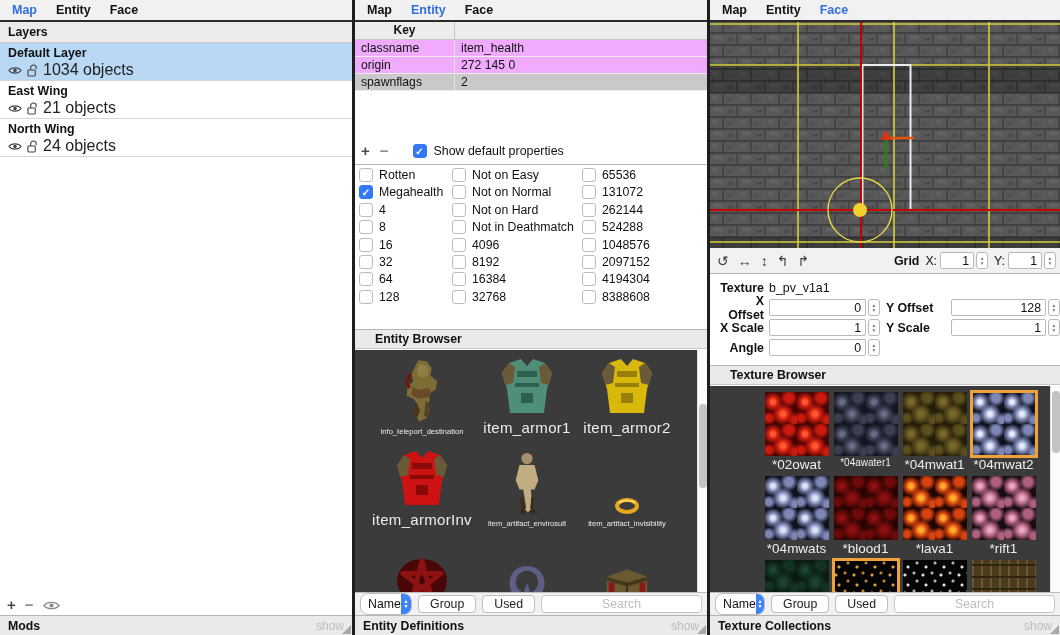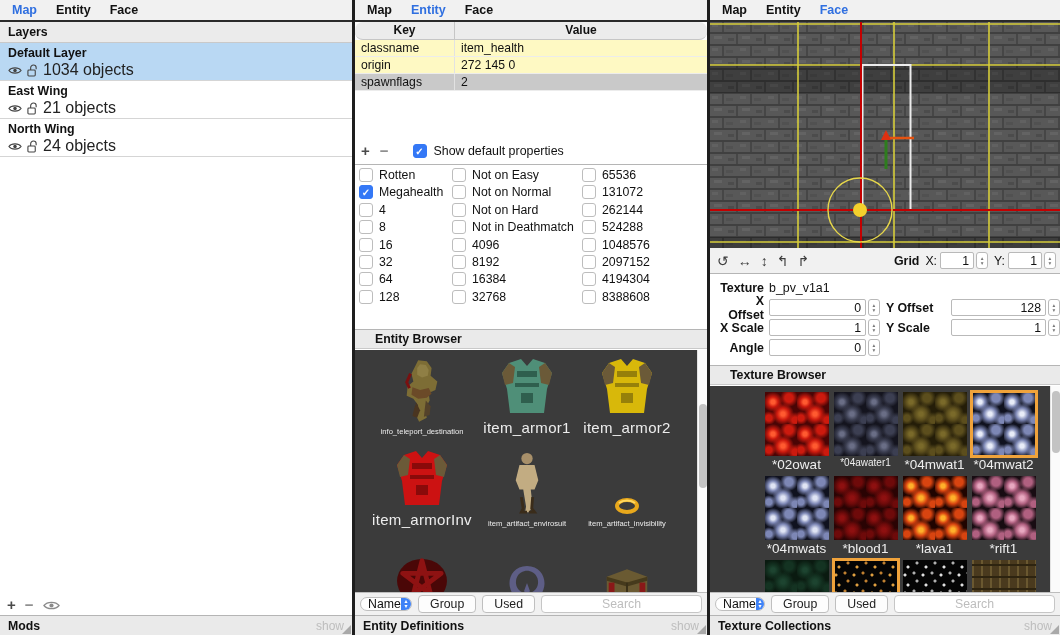--- a/index.html
+++ b/index.html
@@ -26,24 +26,24 @@
 .layer-row.sel{background:#b9d8f3;}
 .layer-name{font-size:12.4px;font-weight:bold;color:#111;}
 .layer-sub{display:flex;align-items:center;gap:5px;margin-top:1px;}
 .layer-sub .info{font-size:16px;color:#222;}
 .micon{display:inline-flex;align-items:center;}
 .left-tools{position:absolute;left:7px;bottom:24px;display:flex;align-items:center;gap:9px;}
 .tool-glyph{font-size:15px;font-weight:bold;color:#4a4a4a;line-height:12px;cursor:default;}
 .tool-glyph.dim{color:#8a8a8a;}
 
 .kvtable{position:absolute;top:22px;left:0;right:0;}
-.kvhead{display:flex;height:18px;background:#ececec;border-bottom:1px solid #c6c6c6;border-radius:8px;}
+.kvhead{display:flex;height:18px;background:#ececec;border-bottom:1px solid #c6c6c6;}
 .kvhead .hk{width:100px;border-right:1px solid #c6c6c6;text-align:center;font-size:12px;font-weight:bold;line-height:17px;color:#111;}
 .kvhead .hv{flex:1;text-align:center;font-size:12px;font-weight:bold;line-height:17px;color:#111;}
-.kvrow{display:flex;height:17px;border-bottom:1px solid #ececec;background:#fef9c3;}
+.kvrow{display:flex;height:17px;border-bottom:1px solid #ececec;background:#f0abfc;}
 .kvrow.sel{background:#c9c9c9;align-items:center;}
 .kvrow .ck{width:100px;border-right:1px solid #e2e2e2;padding-left:6px;font-size:12.2px;line-height:16px;color:#111;}
 .kvrow .cv{flex:1;padding-left:6px;font-size:12.2px;line-height:16px;color:#111;}
 .prop-controls{position:absolute;top:142px;left:6px;right:0;height:18px;display:flex;align-items:center;gap:10px;}
 .prop-controls .lbl{font-size:12.4px;color:#111;margin-left:-3px;}
 .hrline{position:absolute;left:0;right:0;height:0;border-top:1px solid #b5b5b5;}
 
 .cb{width:14px;height:14px;border:1px solid #bdbdbd;border-radius:3px;background:#fff;display:inline-flex;align-items:center;justify-content:center;font-size:10px;color:#fff;flex:none;}
 .cb.on{background:#3478f6;border-color:#3478f6;font-weight:bold;}
 .flag-cols{position:absolute;top:168px;left:0;right:0;display:flex;}
@@ -69,21 +69,21 @@
 .tile{display:flex;flex-direction:column;align-items:center;}
 .tex{width:64px;height:64px;background-color:var(--base);}
 .tex.cells{background-image:radial-gradient(circle at 8px 10px,var(--hi) 0 2px,var(--cell) 5px,transparent 10px),radial-gradient(circle at 24px 6px,var(--cell) 0 4px,transparent 9px),radial-gradient(circle at 18px 22px,var(--hi) 0 2px,var(--cell) 6px,transparent 11px),radial-gradient(circle at 30px 28px,var(--cell) 0 3px,transparent 8px),radial-gradient(circle at 4px 26px,var(--cell) 0 3px,transparent 7px);background-size:32px 32px;}
 .tex.stars{background-image:radial-gradient(circle at 5px 7px,var(--hi) 0 1px,transparent 2px),radial-gradient(circle at 14px 3px,var(--cell) 0 1px,transparent 2px),radial-gradient(circle at 11px 13px,var(--cell) 0 1px,transparent 2px),radial-gradient(circle at 2px 15px,var(--hi) 0 1px,transparent 2px);background-size:18px 18px;}
 .tex.pillar{background-image:repeating-linear-gradient(0deg,transparent 0 10px,var(--cell) 10px 12px),repeating-linear-gradient(90deg,var(--hi) 0 2px,transparent 2px 9px);}
 .tex.sel{outline:3px solid #f0a33b;outline-offset:-1px;}
 .t-lb{color:#eee;font-size:13.5px;margin-top:1px;white-space:nowrap;}
 .t-lb.sm{font-size:10px;}
 
 .ctlrow{position:absolute;left:0;right:0;bottom:20px;height:23px;background:#f1f1f1;border-top:1px solid #bdbdbd;display:flex;align-items:center;gap:6px;padding:0 5px;}
-.popup{height:14px;width:74px;background:#fff;border:1px solid #bfbfbf;border-radius:8px;display:flex;align-items:center;overflow:hidden;justify-content:flex-end;}
+.popup{height:22px;width:74px;background:#fff;border:1px solid #bfbfbf;border-radius:8px;display:flex;align-items:center;overflow:hidden;justify-content:flex-end;}
 .popup .plab{flex:1;font-size:12.3px;color:#111;padding-left:7px;}
 .popcap{width:16px;height:100%;background:#3f82f7;display:flex;flex-direction:column;align-items:center;justify-content:center;color:#fff;font-size:6px;line-height:5px;}
 .btn{height:18px;padding:0 11px;background:#fdfdfd;border:1px solid #bfbfbf;border-radius:4px;font-size:12.3px;color:#222;display:flex;align-items:center;}
 .search{flex:1;height:18px;border:1px solid #c6c6c6;border-radius:4px;background:#fff;font-size:12.3px;text-align:center;color:#333;outline:none;}
 .search::placeholder{color:#bdbdbd;}
 
 .texview{position:absolute;top:22px;left:0;width:350px;height:226px;}
 .facetoolbar{position:absolute;top:248px;left:0;right:0;height:26px;background:#f1f1f1;border-bottom:1px solid #b5b5b5;display:flex;align-items:center;padding:0 4px 0 7px;}
 .ticon{font-size:14px;color:#3c3c3c;margin-right:9px;cursor:default;}
 .gridlbl{font-size:12.4px;font-weight:bold;color:#111;margin-left:auto;margin-right:6px;}
@@ -187,21 +187,20 @@
 
   <div class="panel p-mid">
     <div class="tabbar">
       <span class="tab">Map</span>
       <span class="tab active">Entity</span>
       <span class="tab">Face</span>
     </div>
     <div class="kvtable">
       <div class="kvhead">
         <div class="hk">Key</div>
-        <div class="hv">Value</div>
       </div>
       <div class="kvrow">
         <div class="ck">classname</div>
         <div class="cv">item_health</div>
       </div>
       <div class="kvrow">
         <div class="ck">origin</div>
         <div class="cv">272 145 0</div>
       </div>
       <div class="kvrow sel">

